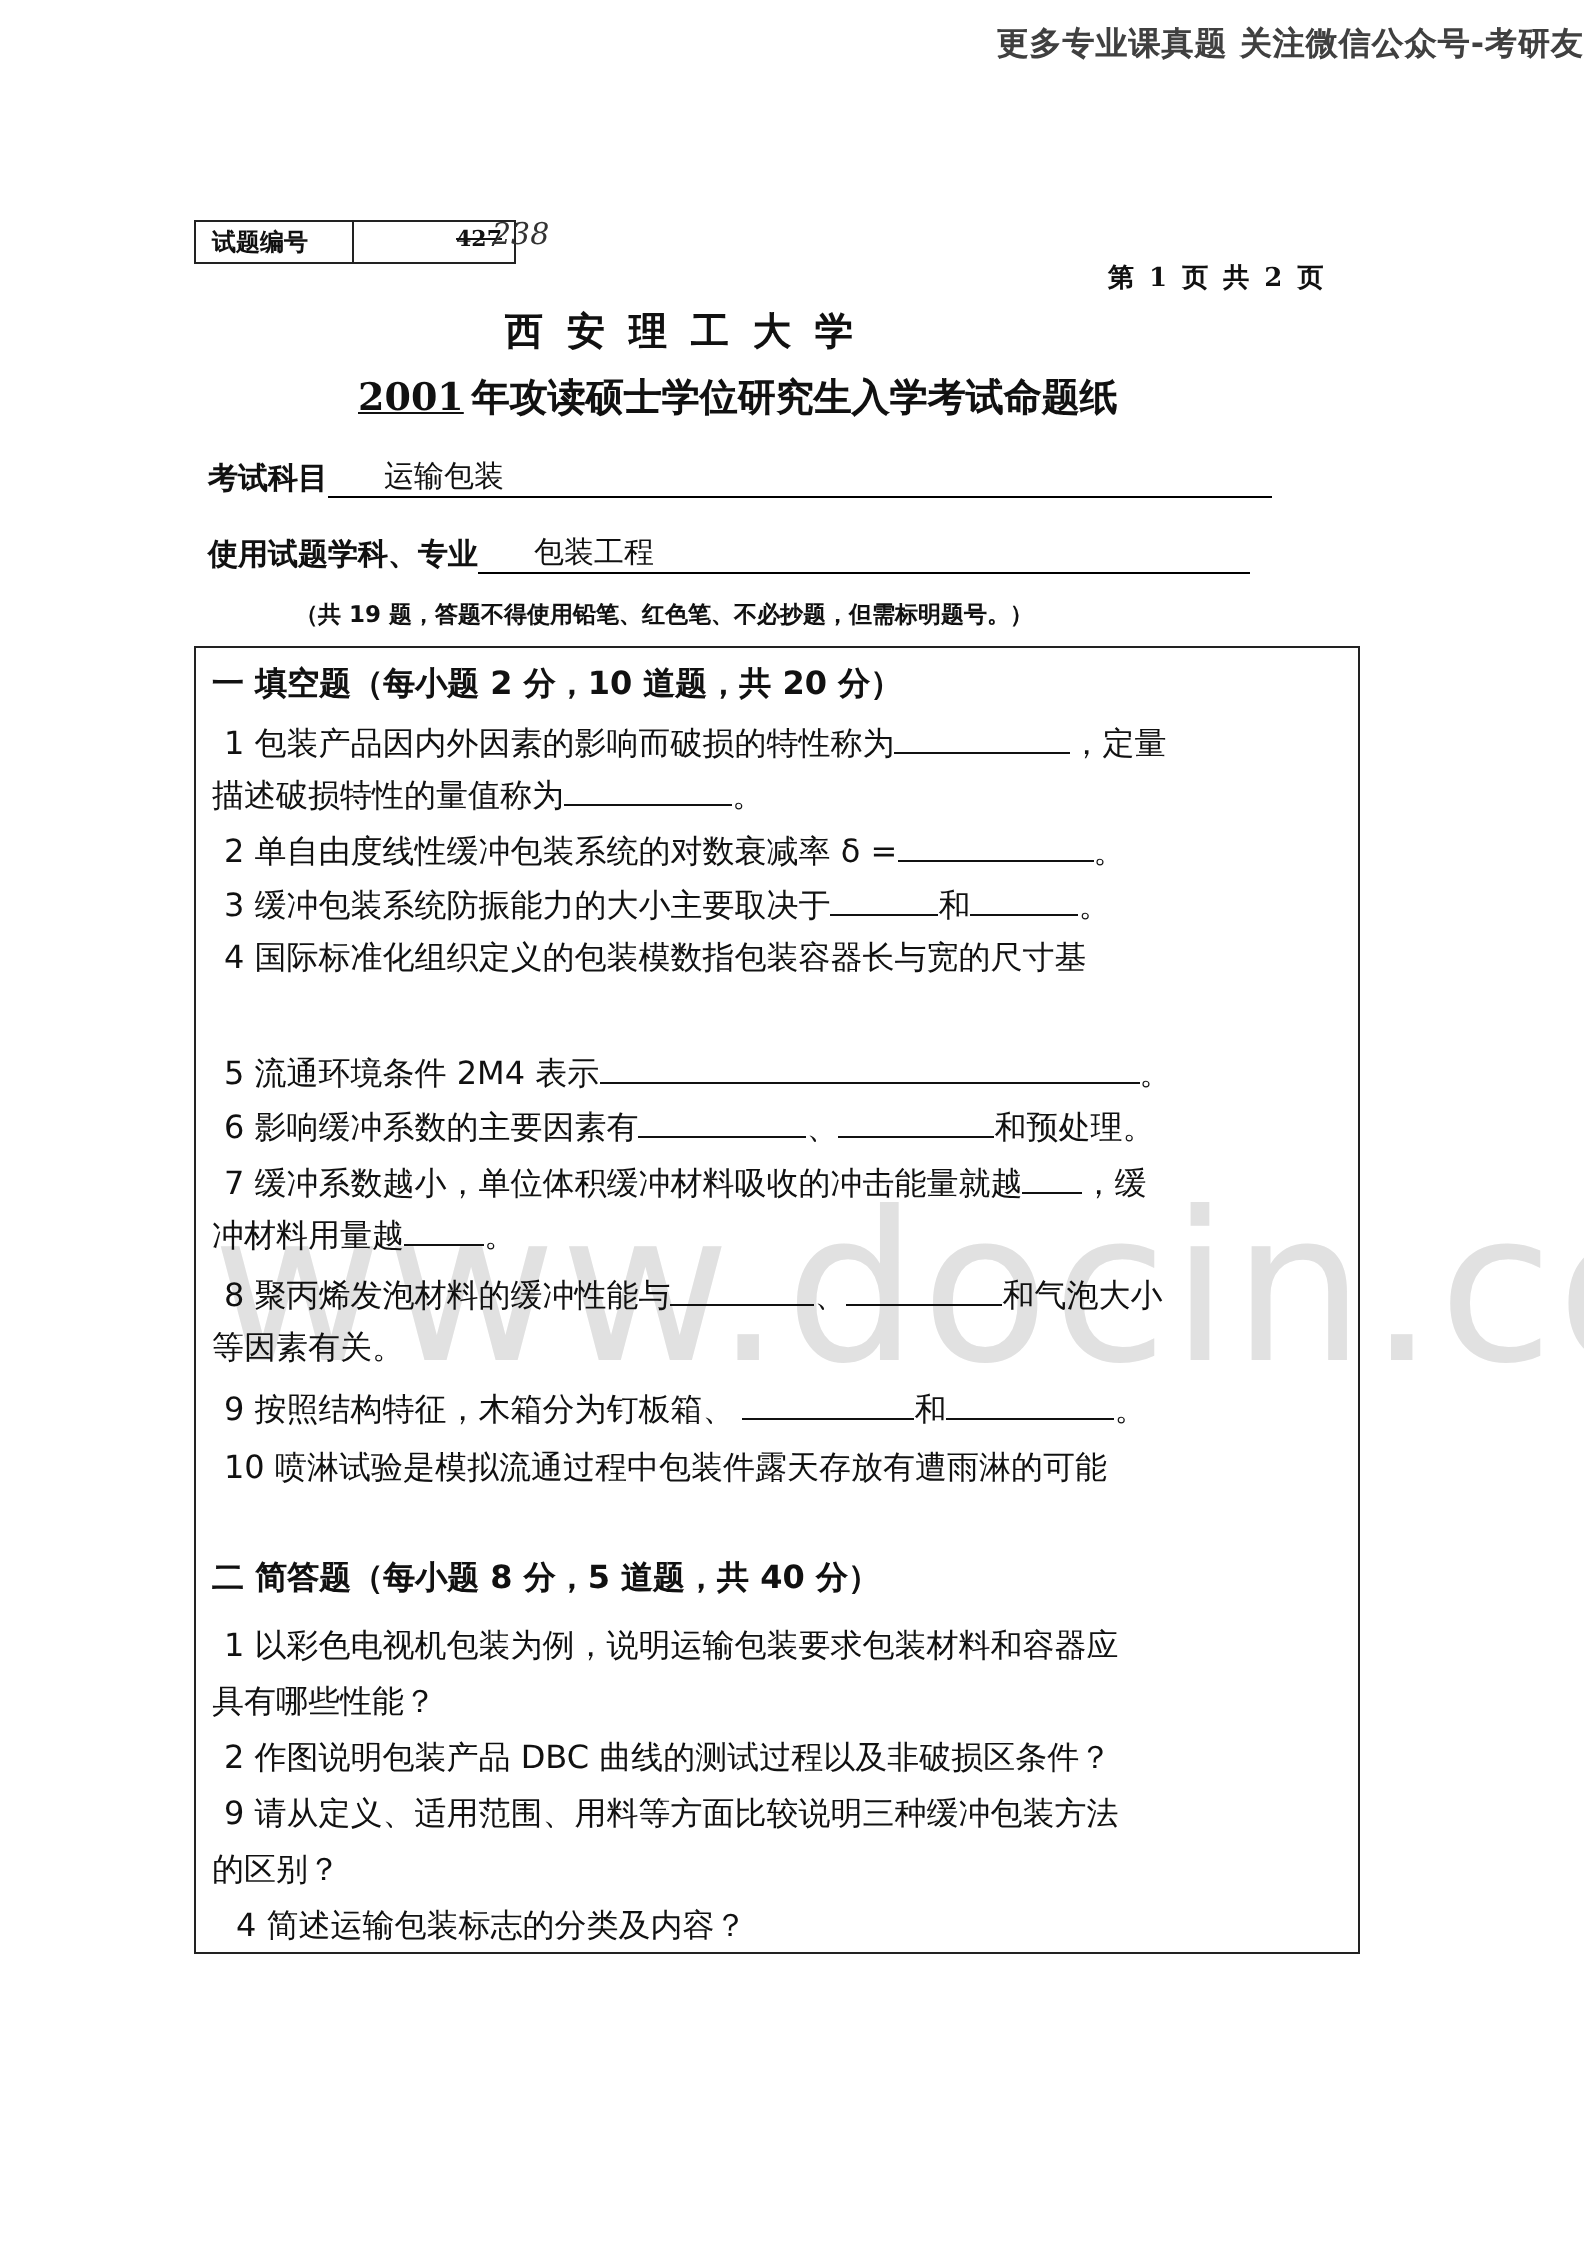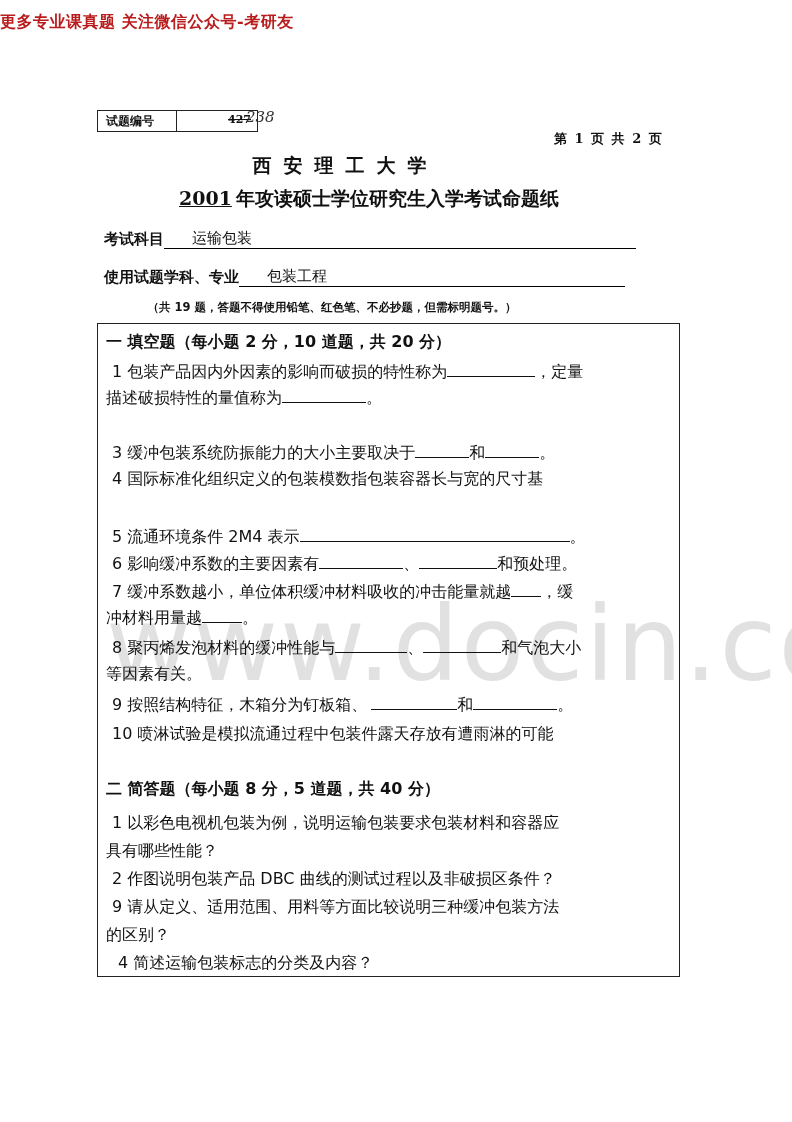--- a/index.html
+++ b/index.html
@@ -1,22 +1,22 @@
 <!DOCTYPE html>
 <html><head>
   <meta charset="utf-8">
   <style>
     html, body { margin: 0; padding: 0; }
     body {
       width: 792px; height: 1122px; background: #ffffff; position: relative; overflow: hidden;
       font-family: "DejaVu Serif", "Liberation Serif", serif; color: #111;
     }
     .banner {
-      position: absolute; left: 0; top: 12px; width: 792px; text-align: left;
-      color: #b91c1c; font-family: "DejaVu Sans", sans-serif; font-weight: bold; font-size: 16px;
+      position: absolute; left: 0; top: 12px; width: 792px; text-align: right;
+      color: #404040; font-family: "DejaVu Sans", sans-serif; font-weight: bold; font-size: 16px;
       letter-spacing: 0.5px;
     }
     .code-box {
       position: absolute; left: 97px; top: 110px; height: 20px; display: flex;
       border: 1.5px solid #222; font-family: "DejaVu Sans", sans-serif; font-size: 12px; font-weight: bold;
     }
     .code-box .lbl { padding: 2px 8px; border-right: 1.5px solid #222; width: 62px; }
     .code-box .val { padding: 2px 6px; width: 68px; text-align: right; text-decoration: line-through; font-family: "DejaVu Serif", serif; font-size: 11px; }
     .handwrite { position: absolute; left: 246px; top: 108px; font-size: 15px; font-style: italic; color: #333; font-family: "DejaVu Serif", serif; }
     .page-info {
@@ -94,20 +94,23 @@
   <div class="watermark" style="left:8px; top:259px;">www.docin.com</div>
 
   <div class="qline sec" style="top:8px;">一 填空题（每小题 2 分，10 道题，共 20 分）</div>
 
   <div class="qline" style="top:37px; left:14px;">
     <span>1 包装产品因内外因素的影响而破损的特性称为</span><span class="blank" style="width:88px;"></span><span>，定量</span>
   </div>
   <div class="qline" style="top:63px;">
     <span>描述破损特性的量值称为</span><span class="blank" style="width:84px;"></span><span>。</span>
   </div>
+  <div class="qline" style="top:91px; left:14px;">
+    <span>2 单自由度线性缓冲包装系统的对数衰减率 δ =</span><span class="blank" style="width:98px;"></span><span>。</span>
+  </div>
   <div class="qline" style="top:118px; left:14px;">
     <span>3 缓冲包装系统防振能力的大小主要取决于</span><span class="blank" style="width:54px;"></span><span>和</span><span class="blank" style="width:54px;"></span><span>。</span>
   </div>
   <div class="qline" style="top:145px; left:14px;">
     <span>4 国际标准化组织定义的包装模数指包装容器长与宽的尺寸基</span>
   </div>
   <div class="qline" style="top:202px; left:14px;">
     <span>5 流通环境条件 2M4 表示</span><span class="blank" style="width:270px;"></span><span>。</span>
   </div>
   <div class="qline" style="top:229px; left:14px;">

